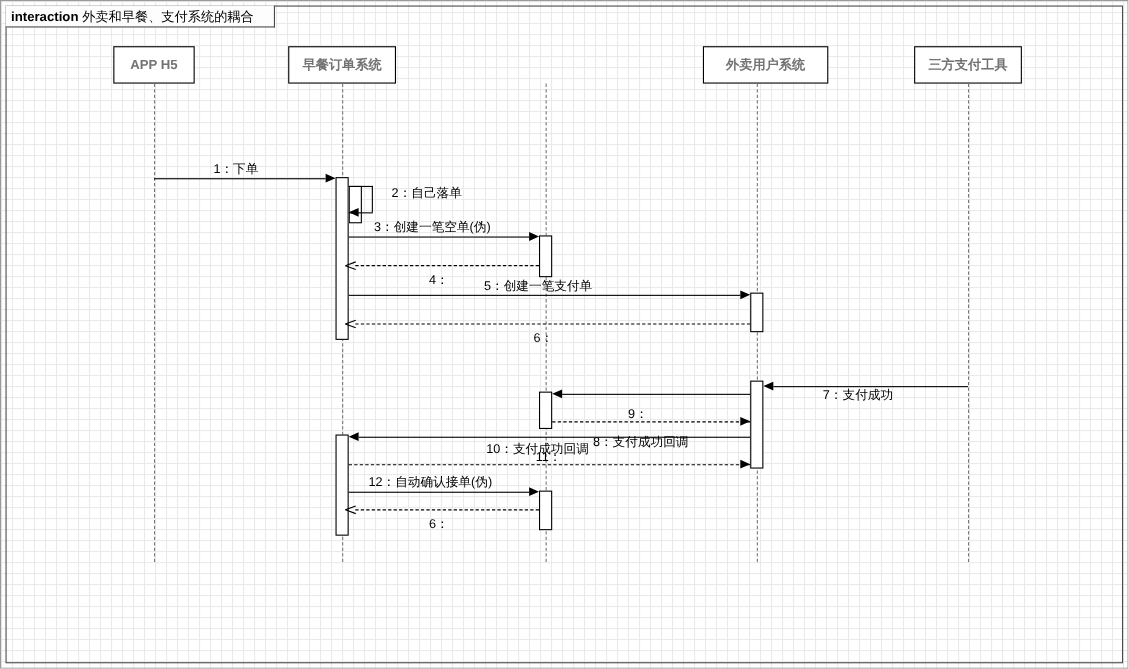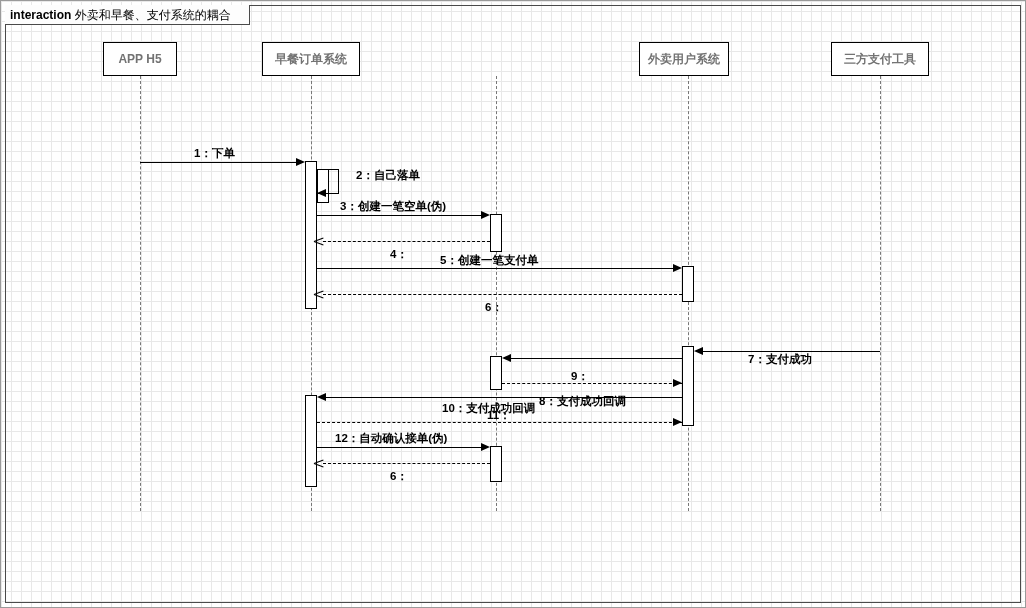--- a/index.html
+++ b/index.html
@@ -117,21 +117,20 @@
     border-top: 1px solid #000;
     transform-origin: left center;
   }
   .arrowhead.open-left:before { transform: rotate(20deg); }
   .arrowhead.open-left:after  { transform: rotate(-20deg); }
   .msg-label {
     position: absolute;
     font-size: 11.5px;
     color: #000;
     white-space: nowrap;
-    font-weight: bold;
   }
   .self-msg-box {
     position: absolute;
     border: 1px solid #000;
     border-left: none;
     box-sizing: border-box;
   }
 </style>
 </head>
 <body>
@@ -144,21 +143,21 @@
     <span class="kw">interaction</span>
     <span>外卖和早餐、支付系统的耦合</span>
   </div>
 
   <div class="lifeline-head" style="left:102px; top:41px; width:74px;">
     <span>APP H5</span>
   </div>
   <div class="lifeline-head" style="left:261px; top:41px; width:98px;">
     <span>早餐订单系统</span>
   </div>
-  <div class="lifeline-head" style="left:638px; top:41px; width:90px;">
+  <div class="lifeline-head" style="left:638px; top:41px; width:114px;">
     <span>外卖用户系统</span>
   </div>
   <div class="lifeline-head" style="left:830px; top:41px; width:98px;">
     <span>三方支付工具</span>
   </div>
 
   <div class="lifeline-line" style="left:139px; top:75px; height:435px;"></div>
   <div class="lifeline-line" style="left:310px; top:75px; height:435px;"></div>
   <div class="lifeline-line" style="left:495px; top:75px; height:435px;"></div>
   <div class="lifeline-line" style="left:687px; top:75px; height:435px;"></div>

